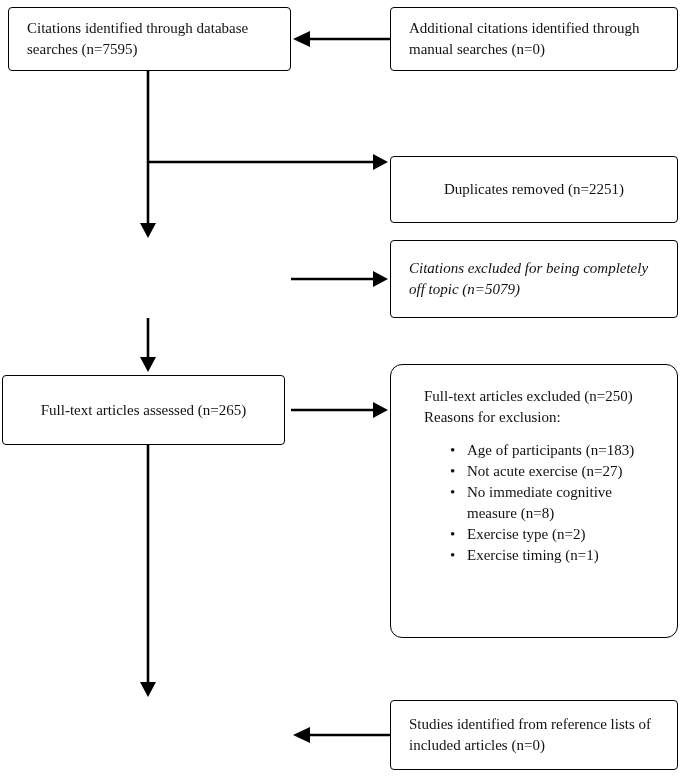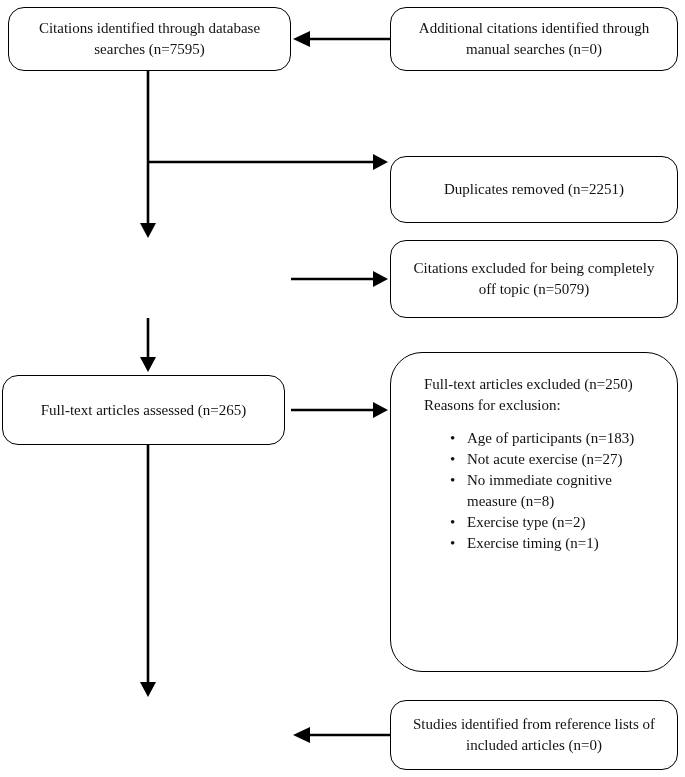--- a/index.html
+++ b/index.html
@@ -22,43 +22,43 @@
     left: 0;
     top: 0;
     width: 685px;
     height: 777px;
     pointer-events: none;
   }
   .box {
     position: absolute;
     box-sizing: border-box;
     border: 1.6px solid #000000;
-    border-radius: 16px;
+    border-radius: 4px;
     background: #ffffff;
     display: flex;
     align-items: center;
     justify-content: center;
-    text-align: center;
+    text-align: left;
     padding: 6px 18px;
   }
   .box-db      { left: 8px;   top: 7px;   width: 283px; height: 64px; }
   .box-manual  { left: 390px; top: 7px;   width: 288px; height: 64px; }
   .box-dup     { left: 390px; top: 128px; width: 288px; height: 67px; margin-top: 28px; }
   .box-screen  { left: 8px;   top: 240px; width: 283px; height: 78px; }
-  .box-offtop  { left: 390px; top: 240px; width: 288px; height: 78px; }
+  .box-offtop  { left: 390px; top: 240px; width: 288px; height: 78px; font-style: italic; }
   .box-full    { left: 2px;   top: 375px; width: 283px; height: 70px; }
   .box-incl    { left: 8px;   top: 700px; width: 283px; height: 70px; }
   .box-ref     { left: 390px; top: 700px; width: 288px; height: 70px; }
 
   .box-excl {
     position: absolute;
-    left: 390px; top: 352px; width: 288px; height: 320px;
+    left: 390px; top: 364px; width: 288px; height: 274px;
     box-sizing: border-box;
     border: 1.6px solid #000000;
-    border-radius: 32px;
+    border-radius: 12px;
     background: #ffffff;
     padding: 21px 18px 10px 33px;
     text-align: left;
     display: block;
   }
   .box-excl .line { display: block; }
   .reason-list {
     margin: 12px;
     padding: 0 0 0 14px;
     list-style: none;

